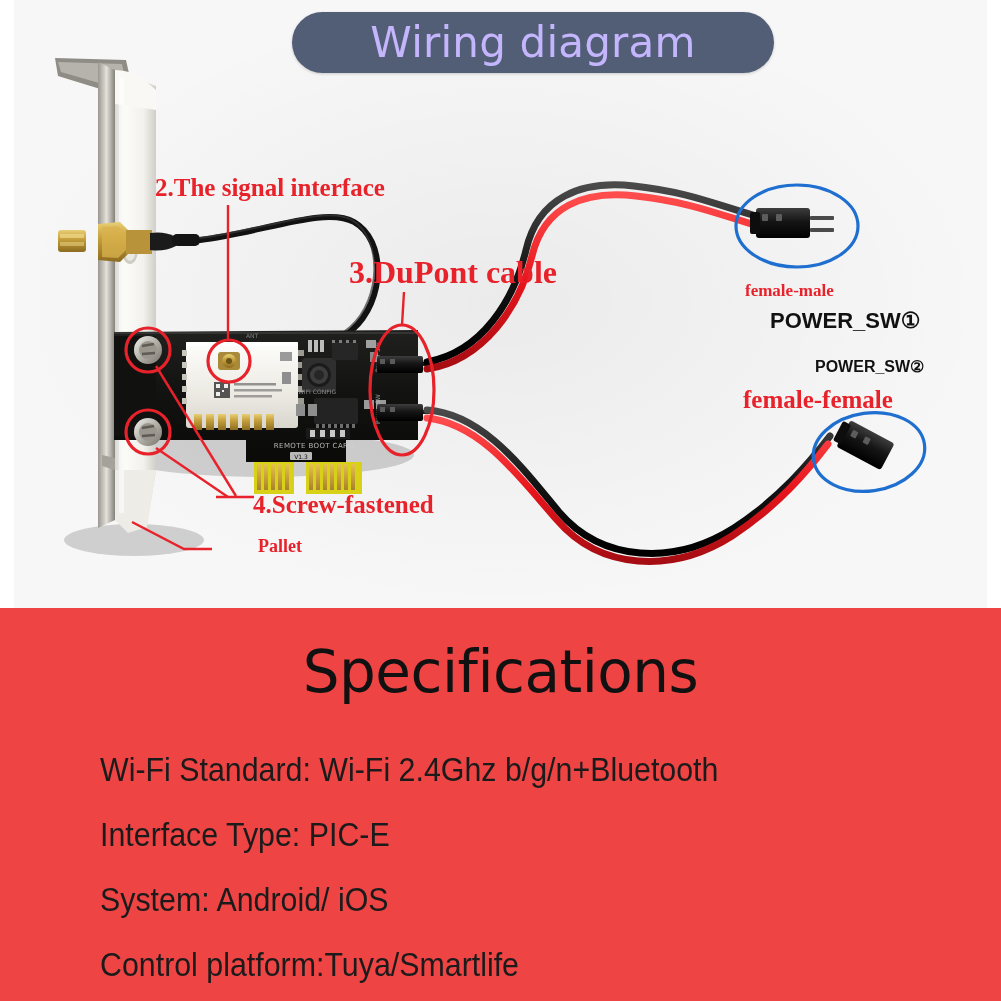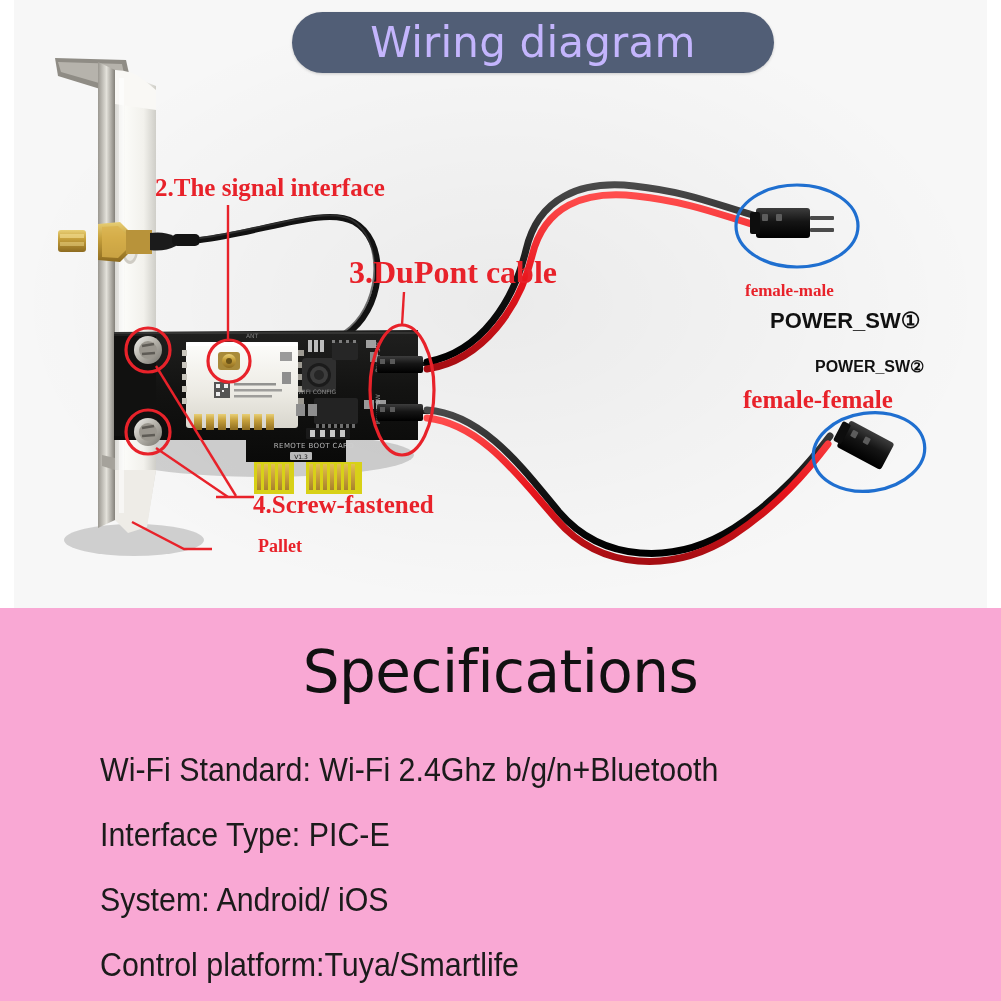--- a/index.html
+++ b/index.html
@@ -34,21 +34,21 @@
   .ann-black{color:#111111;font-weight:bold;font-family:"Liberation Sans",sans-serif;margin-left:6px;}
   #ann-signal{left:141px;top:175px;font-size:25px;}
   #ann-dupont{left:335px;top:256px;font-size:32px;}
   #ann-screw{left:239px;top:492px;font-size:25px;}
   #ann-pallet{left:200px;top:537px;font-size:18px;margin-left:44px;}
   #ann-fm{left:731px;top:282px;font-size:17px;}
   #ann-sw1{left:750px;top:310px;font-size:22px;}
   #ann-sw2{left:795px;top:359px;font-size:16px;}
   #ann-ff{left:729px;top:387px;font-size:25px;}
   
-  #spec-section{position:absolute;left:0;top:608px;width:1001px;height:393px;background:#f9a8d4;}
+  #spec-section{position:absolute;left:0;top:608px;width:1001px;height:393px;background:#ef4444;}
   #spec-title{
     position:absolute;left:0;top:35px;width:1001px;text-align:center;
     font-size:58px;color:#111;font-family:"DejaVu Sans",sans-serif;font-weight:400;
     line-height:1;letter-spacing:-.5px;
   }
   #spec-list{position:absolute;left:100px;top:145px;width:860px;}
   .spec-line{
     font-size:33px;color:#1b1b1b;line-height:1;margin-bottom:32px;
     font-family:"Liberation Sans","DejaVu Sans",sans-serif;
     transform:scaleX(.92);transform-origin:left center;white-space:nowrap;

